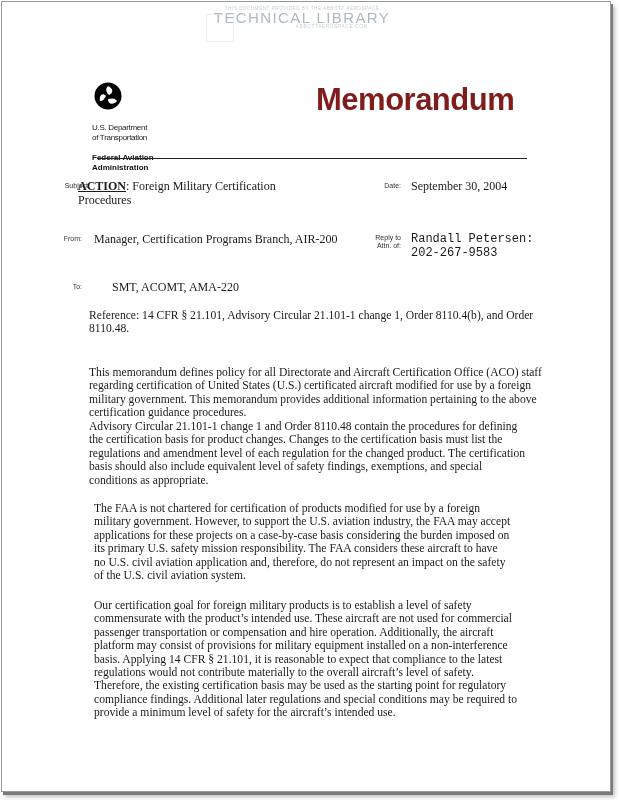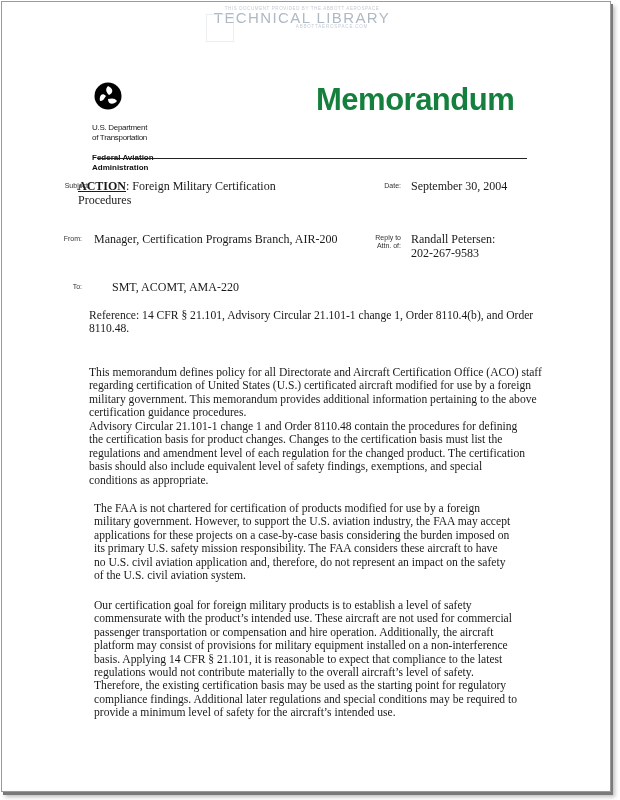--- a/index.html
+++ b/index.html
@@ -12,21 +12,21 @@
     .watermark { position: absolute; left: 200px; top: 4px; width: 200px; height: 36px; text-align: center; color: #b8c2cc; }
     .wm-line1 { font-family: "Liberation Sans", sans-serif; font-size: 4.5px; letter-spacing: 0.6px; color: #c4ccd4; }
     .wm-line2 { font-family: "Liberation Sans", sans-serif; font-size: 15px; letter-spacing: 1.4px; color: #aeb9c4; line-height: 13px; }
     .wm-line3 { font-family: "Liberation Sans", sans-serif; font-size: 4.5px; letter-spacing: 0.8px; color: #c4ccd4; padding-left: 60px; }
     .wm-box { position: absolute; left: 4px; top: 8px; width: 26px; height: 26px; border: 1px solid #e0e5ea; opacity: 0.6; }
 
     .logo { position: absolute; left: 92px; top: 80px; width: 28px; height: 28px; }
     .agency { position: absolute; left: 90px; top: 121px; font-family: "Liberation Sans", sans-serif; line-height: 10px; }
     .agency .dept { font-size: 8px; letter-spacing: -0.3px; color: #222; }
     .agency .faa { font-size: 8px; font-weight: bold; color: #111; }
-    .title { position: absolute; left: 314px; top: 80px; font-family: "Liberation Sans", sans-serif; font-weight: bold; font-size: 31px; letter-spacing: -0.5px; color: #15803d; }
+    .title { position: absolute; left: 314px; top: 80px; font-family: "Liberation Sans", sans-serif; font-weight: bold; font-size: 31px; letter-spacing: -0.5px; color: #7f1d1d; }
     .rule { position: absolute; left: 95px; top: 156px; width: 430px; height: 0; border-top: 1.5px solid #222; }
 
     .label { position: absolute; font-family: "Liberation Sans", sans-serif; font-size: 7px; color: #333; text-align: right; }
     .field { position: absolute; font-size: 12px; line-height: 14px; color: #1a1a1a; }
     .field .action { font-weight: bold; text-decoration: underline; }
 
     .para { position: absolute; font-size: 11.6px; line-height: 13.4px; color: #1a1a1a; }
   </style>
 </head>
 <body>
@@ -66,21 +66,21 @@
   <div class="label" style="left:360px; top:180px; width:39px;">Date:</div>
   <div class="field" style="left:409px; top:177px;">September 30, 2004</div>
 
   <div class="label" style="left:48px; top:233px; width:32px;">From:</div>
   <div class="field" style="left:92px; top:230px;">Manager, Certification Programs Branch, AIR-200</div>
 
   <div class="label" style="left:360px; top:232px; width:39px; line-height:8px;">
     <span>Reply to</span><br>
     <span>Attn. of:</span>
   </div>
-  <div class="field" style="left:409px; top:230px;">
+  <div class="field" style="left:409px; top:230px;font-family:Liberation Mono, monospace;">
     <span>Randall Petersen:</span><br>
     <span>202-267-9583</span>
   </div>
 
   <div class="label" style="left:48px; top:281px; width:32px;">To:</div>
   <div class="field" style="left:110px; top:278px;">SMT, ACOMT, AMA-220</div>
 
   <div class="para" style="left:87px; top:307px; width:470px;">Reference:  14 CFR § 21.101, Advisory Circular 21.101-1 change 1, Order 8110.4(b), and Order 8110.48.</div>
   <div class="para" style="left:87px; top:364px; width:470px;">This memorandum defines policy for all Directorate and Aircraft Certification Office (ACO) staff regarding certification of United States (U.S.) certificated aircraft modified for use by a foreign military government. This memorandum provides additional information pertaining to the above certification guidance procedures.</div>
   <div class="para" style="left:87px; top:418px; width:442px;">Advisory Circular 21.101-1 change 1 and Order 8110.48 contain the procedures for defining the certification basis for product changes.  Changes to the certification basis must list the regulations and amendment level of each regulation for the changed product. The certification basis should also include equivalent level of safety findings, exemptions, and special conditions as appropriate.</div>

